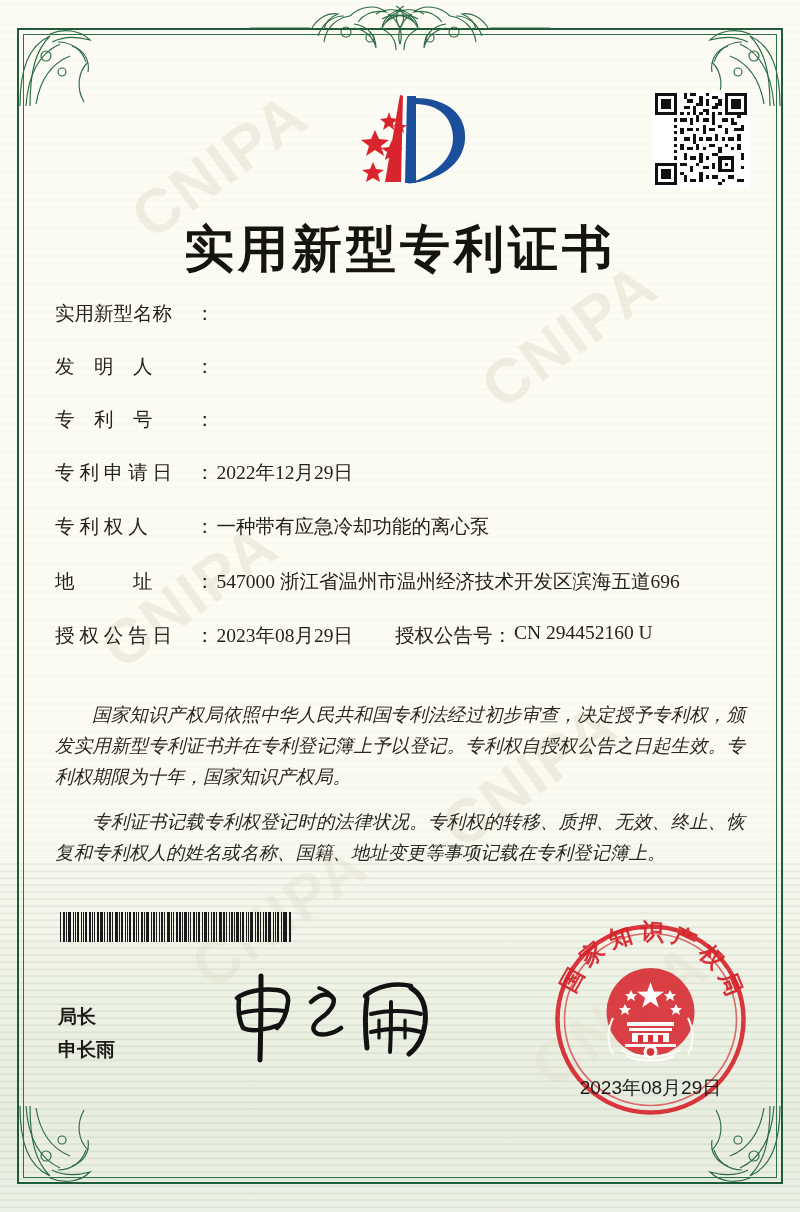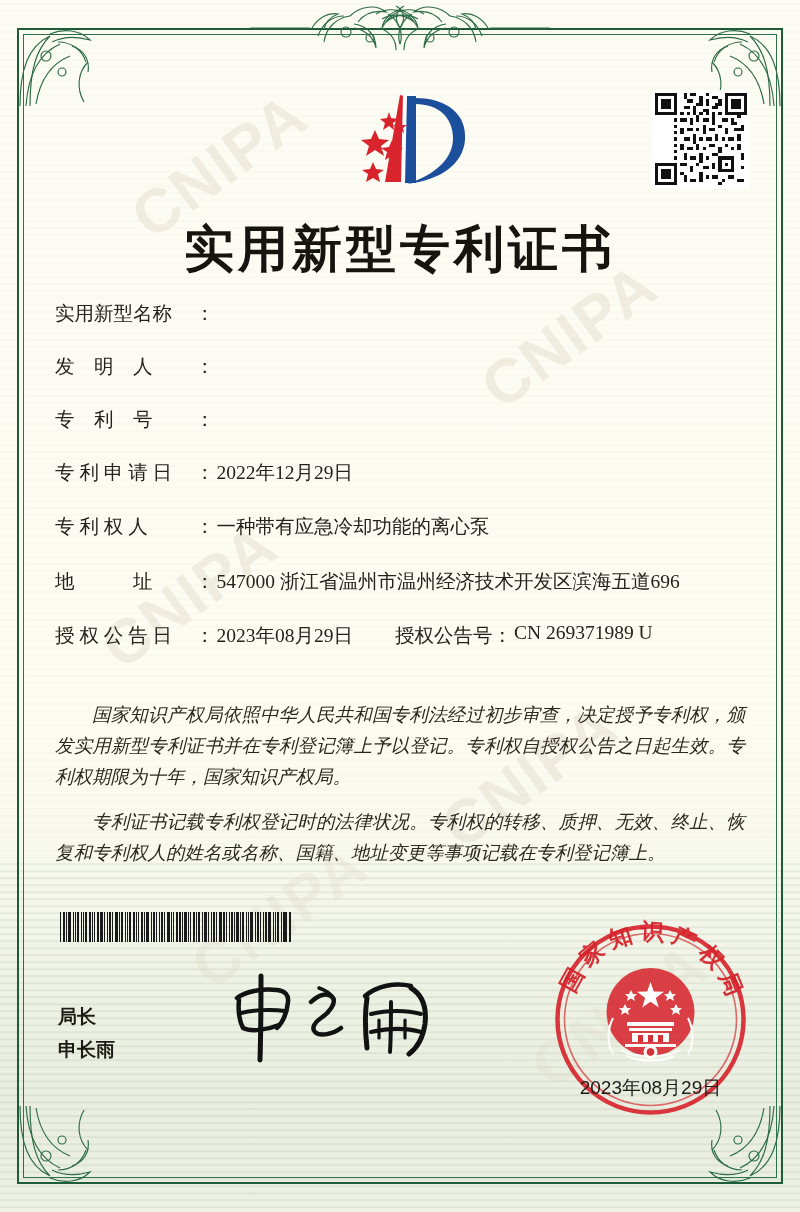--- a/index.html
+++ b/index.html
@@ -421,21 +421,21 @@
       </span>
     </div>
 
     <div class="frow inline2">
       <span class="flabel tight">授 权 公 告 日</span>
       <span class="fcolon">：</span>
       <span>2023年08月29日</span>
       <span class="right">
         <span>授权公告号</span>
         <span class="fcolon">：</span>
-        <span>CN 269371989 U</span>
+        <span>CN 294452160 U</span>
       </span>
     </div>
   </div>
 
   <div class="body">
     <p>国家知识产权局依照中华人民共和国专利法经过初步审查，决定授予专利权，颁发实用新型专利证书并在专利登记簿上予以登记。专利权自授权公告之日起生效。专利权期限为十年，国家知识产权局。</p>
     <p>专利证书记载专利权登记时的法律状况。专利权的转移、质押、无效、终止、恢复和专利权人的姓名或名称、国籍、地址变更等事项记载在专利登记簿上。</p>
   </div>
 
   <div class="barcode" id="barcode">

